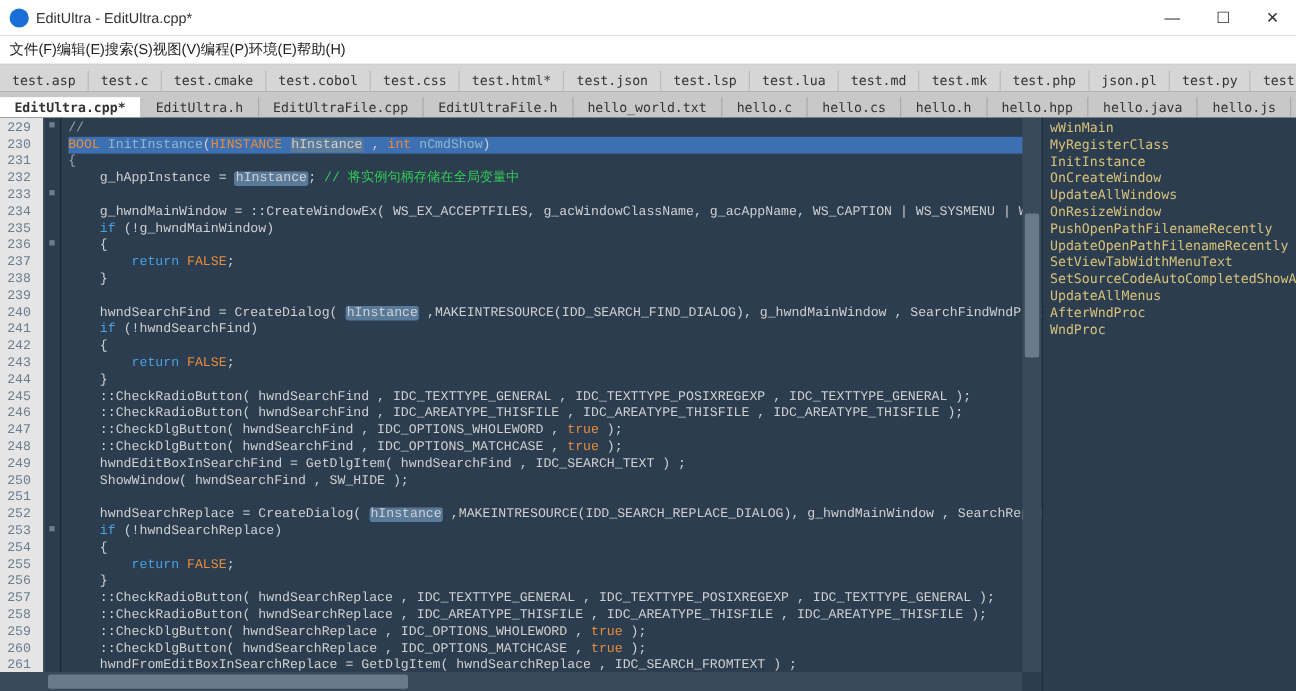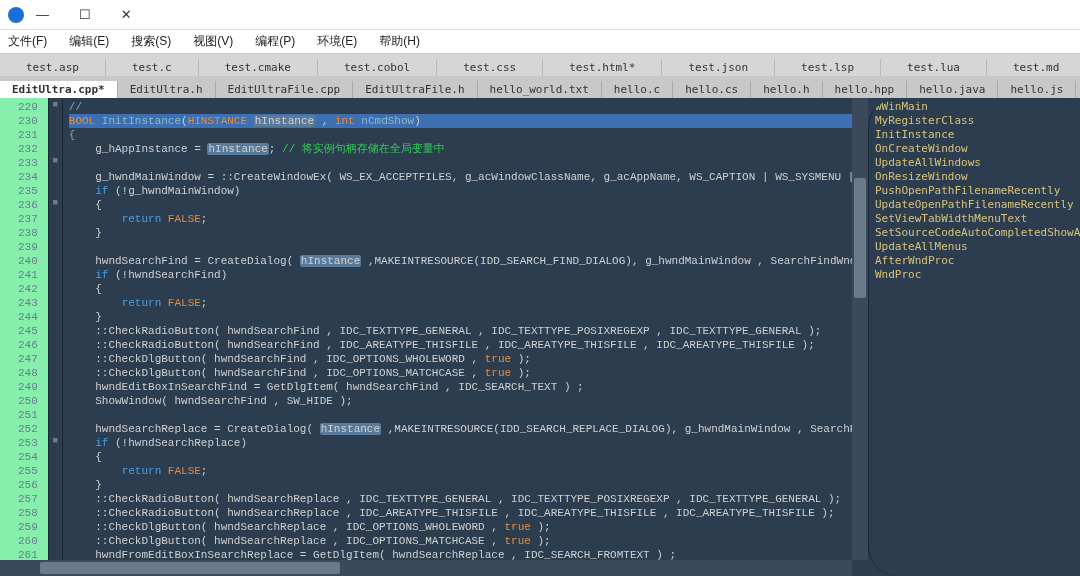--- a/index.html
+++ b/index.html
@@ -30,35 +30,35 @@
 }
 .titlebar .title { flex: 1; color: #333; font-size: 12px; }
 .titlebar .win-controls { display: flex; gap: 18px; color: #333; font-size: 13px; }
 .titlebar .win-controls span { cursor: pointer; padding: 2px 6px; font-family: sans-serif; }
 .menubar {
   height: 24px;
   background: #fff;
   display: flex;
   align-items: center;
   padding: 0 8px;
-  gap: 22px;
+  gap: 0;
   border-bottom: 1px solid #ccc;
 }
 .menubar span { color: #222; font-size: 12px; cursor: pointer; }
 .tabbar {
   height: 22px;
   background: #d6d6d6;
   display: flex;
   align-items: flex-end;
   font-size: 11px;
   color: #333;
   overflow: hidden;
 }
 .tabbar .tab {
-  padding: 2px 26px;
+  padding: 2px 10px;
   white-space: nowrap;
   cursor: pointer;
   border-right: 1px solid #bbb;
   font-family: Consolas, monospace;
 }
 .tabbar2 {
   height: 22px;
   background: #c8c8c8;
   display: flex;
   align-items: flex-end;
@@ -85,24 +85,24 @@
 .editor-pane {
   flex: 1;
   display: flex;
   background: #2b3d4f;
   font-family: Consolas, "Courier New", monospace;
   font-size: 11px;
   position: relative;
   overflow: hidden;
 }
 .gutter {
-  background: #86efac;
+  background: #e5e5e5;
   color: #6b7d8f;
   text-align: right;
-  padding: 2px 10px 2px 18px;
+  padding: 2px 10px 2px 6px;
   line-height: 14px;
   user-select: none;
   border-right: 1px solid #1a2836;
   min-width: 36px;
 }
 .fold-col {
   width: 14px;
   background: #2b3d4f;
   border-right: 1px solid #1a2838;
 }
@@ -133,21 +133,20 @@
 .sidebar {
   width: 212px;
   background: #2b3d4f;
   border-left: 1px solid #1a2838;
   font-family: Consolas, monospace;
   font-size: 11px;
   color: #d8c27a;
   padding: 2px 6px;
   line-height: 14px;
   overflow: hidden;
-  border-radius: 29px;
 }
 .sidebar .item { height: 14px; white-space: nowrap; cursor: pointer; }
 .scrollbar-v {
   width: 16px;
   background: #3a4a5a;
   position: absolute;
   right: 0; top: 0; bottom: 16px;
 }
 .scrollbar-v .thumb {
   position: absolute;
@@ -168,20 +167,21 @@
   left: 40px; width: 300px;
   background: #6a7a8a;
   border-radius: 2px;
 }
 </style>
 </head>
 <body>
 
 <div class="titlebar">
   <span class="app-icon"></span>
+  <span class="title">EditUltra - EditUltra.cpp*</span>
   <div class="win-controls">
     <span>—</span>
     <span>☐</span>
     <span>✕</span>
   </div>
 </div>
 
 <div class="menubar" id="menubar">
     <span>文件(F)</span>
     <span>编辑(E)</span>

